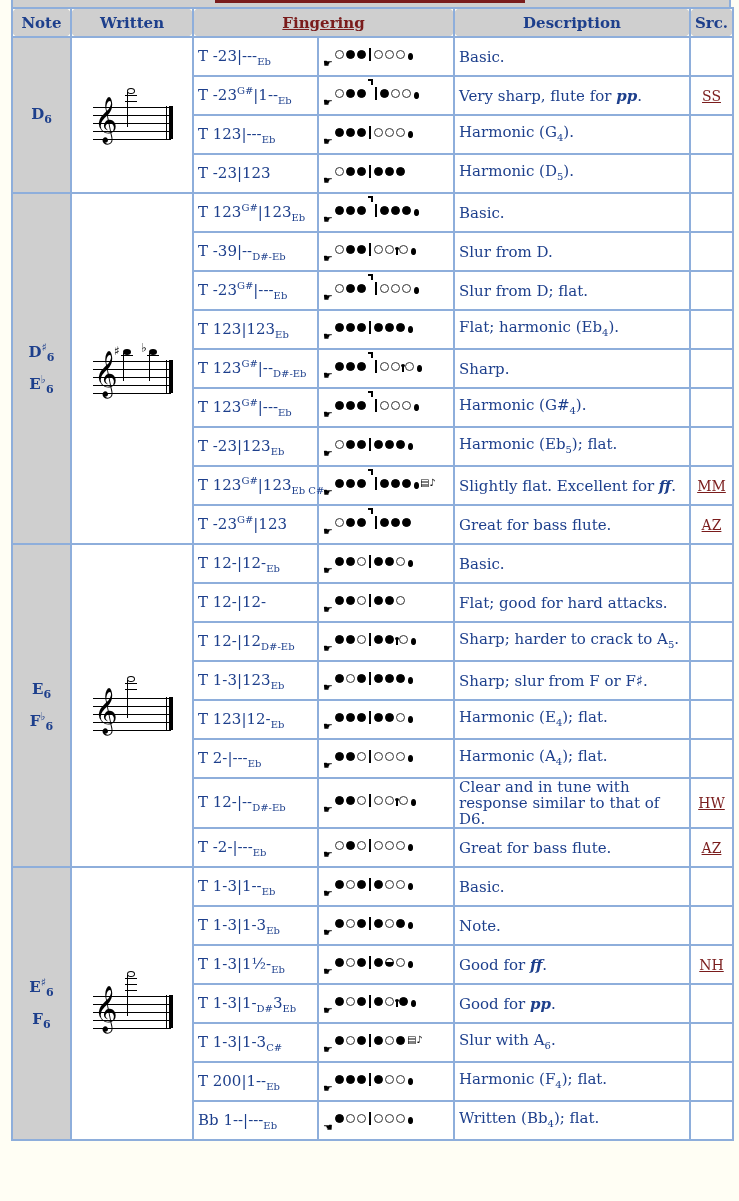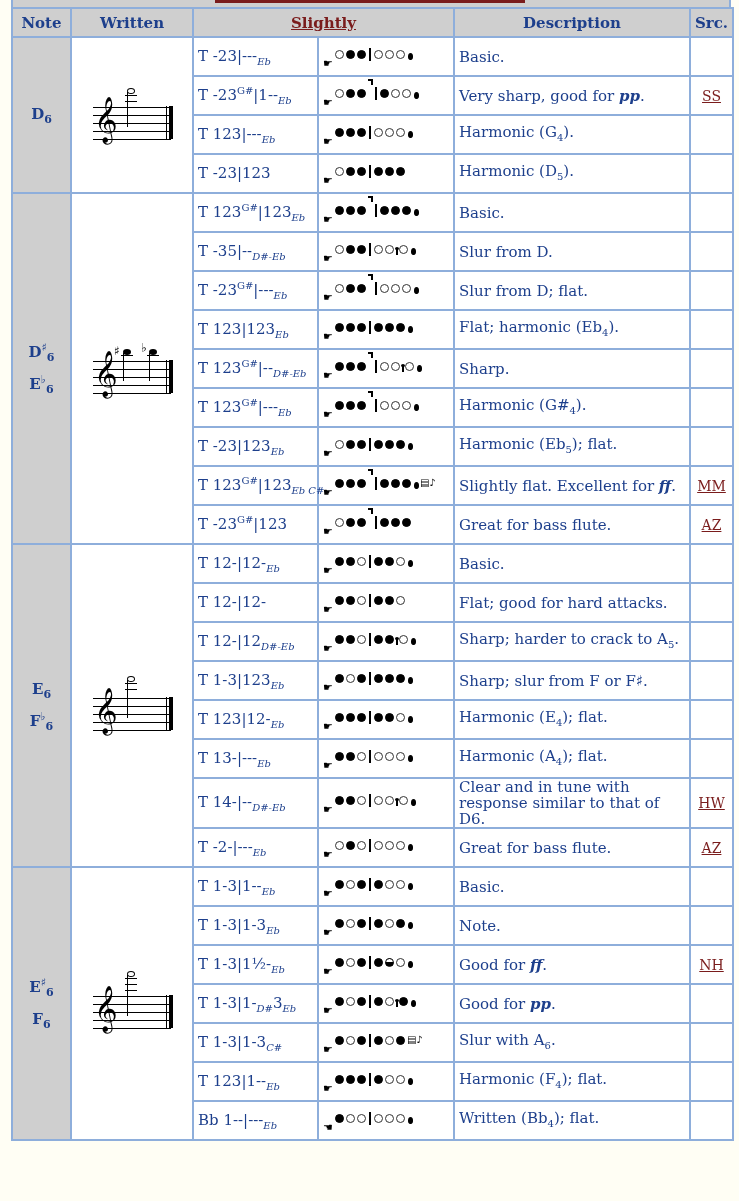--- a/index.html
+++ b/index.html
@@ -35,34 +35,35 @@
     font-size: 15px;
     vertical-align: middle;
   }
   th {
     background: #cfcfcf;
     height: 27px;
     font-weight: bold;
     font-size: 16px;
     text-align: center;
     color: #1d3f8c;
+    border-radius: 7px;
   }
   th.fing-h a { color: #7a1c1c; text-decoration: underline; }
   td.note {
     background: #cfcfcf;
     text-align: center;
     font-weight: bold;
     font-size: 16px;
     line-height: 22px;
   }
   td.note sub { font-size: 11px; }
   td.written { background: #fff; text-align: center; padding: 0; }
   td.code { background: #fff; white-space: nowrap; font-size: 14px; padding-left: 3px; }
   td.code sup { font-size: 10px; }
-  td.code sub { font-size: 10px; font-style: italic; }
+  td.code sub { font-size: 10px; }
   td.diag { background: #fff; padding: 0 2px; white-space: nowrap; }
   td.desc { background: #fff; font-size: 15px; line-height: 16px; padding-left: 4px; }
   td.desc b i { font-weight: bold; }
   td.src { background: #fff; text-align: center; }
   td.src a { color: #7a1c1c; text-decoration: underline; font-size: 14px; }
   tr.r td { height: 37px; }
   .dg { display: inline-flex; align-items: flex-end; gap: 0; height: 26px; }
   .dg .hand { font-size: 11px; line-height: 11px; margin-right: 1px; color:#000; align-self: flex-end; }
   .dg .keys { display:inline-flex; align-items:center; margin-bottom: 8px; }
   .k { display:inline-block; width: 9px; height: 9px; border-radius: 50%; box-sizing: border-box; margin: 0 1px; }
@@ -101,21 +102,21 @@
       <col style="width:122px">
       <col style="width:125px">
       <col style="width:136px">
       <col style="width:236px">
       <col style="width:43px">
   </colgroup>
   <thead>
     <tr>
       <th>Note</th>
       <th>Written</th>
-      <th class="fing-h" colspan="2"><a>Slightly</a></th>
+      <th class="fing-h" colspan="2"><a>Fingering</a></th>
       <th>Description</th>
       <th>Src.</th>
     </tr>
   </thead>
   <tbody id="tbody">
       <tr class="r">
         <td class="note" rowspan="4">
         <span><span>D</span><sup style="font-size:11px"></sup><sub>6</sub></span>
         
       </td>
@@ -161,21 +162,21 @@
               <span class="k c"></span>
               <span class="k c"></span>
               <span class="gk"></span>
               <span class="bar"></span>
               <span class="k c"></span>
               <span class="k o"></span>
               <span class="k o"></span>
               <span class="eb"></span>
             </span>
           </span></td>
-        <td class="desc"><span>Very sharp, good for </span><b><i>pp</i></b><span>.</span></td>
+        <td class="desc"><span>Very sharp, flute for </span><b><i>pp</i></b><span>.</span></td>
         <td class="src"><a>SS</a></td>
       </tr>
       <tr class="r">
         <td class="code"><span>T 123|---</span><sub>Eb</sub></td>
         <td class="diag"><span class="dg">
             <span class="hand">☛</span>
             <span class="keys">
               <span class="k c"></span>
               <span class="k c"></span>
               <span class="k c"></span>
@@ -243,21 +244,21 @@
               <span class="k c"></span>
               <span class="k c"></span>
               <span class="k c"></span>
               <span class="eb"></span>
             </span>
           </span></td>
         <td class="desc"><span>Basic.</span></td>
         <td class="src"></td>
       </tr>
       <tr class="r">
-        <td class="code"><span>T -35|--</span><sub>D#-Eb</sub></td>
+        <td class="code"><span>T -39|--</span><sub>D#-Eb</sub></td>
         <td class="diag"><span class="dg">
             <span class="hand">☛</span>
             <span class="keys">
               <span class="k o"></span>
               <span class="k c"></span>
               <span class="k c"></span>
               <span class="bar"></span>
               <span class="k o"></span>
               <span class="k o"></span>
               <span class="tr"></span>
@@ -504,39 +505,39 @@
               <span class="k c"></span>
               <span class="k c"></span>
               <span class="k o"></span>
               <span class="eb"></span>
             </span>
           </span></td>
         <td class="desc"><span>Harmonic (E</span><sub style="font-size:10px">4</sub><span>); flat.</span></td>
         <td class="src"></td>
       </tr>
       <tr class="r">
-        <td class="code"><span>T 13-|---</span><sub>Eb</sub></td>
+        <td class="code"><span>T 2-|---</span><sub>Eb</sub></td>
         <td class="diag"><span class="dg">
             <span class="hand">☛</span>
             <span class="keys">
               <span class="k c"></span>
               <span class="k c"></span>
               <span class="k o"></span>
               <span class="bar"></span>
               <span class="k o"></span>
               <span class="k o"></span>
               <span class="k o"></span>
               <span class="eb"></span>
             </span>
           </span></td>
         <td class="desc"><span>Harmonic (A</span><sub style="font-size:10px">4</sub><span>); flat.</span></td>
         <td class="src"></td>
       </tr>
       <tr class="r">
-        <td class="code"><span>T 14-|--</span><sub>D#-Eb</sub></td>
+        <td class="code"><span>T 12-|--</span><sub>D#-Eb</sub></td>
         <td class="diag"><span class="dg">
             <span class="hand">☛</span>
             <span class="keys">
               <span class="k c"></span>
               <span class="k c"></span>
               <span class="k o"></span>
               <span class="bar"></span>
               <span class="k o"></span>
               <span class="k o"></span>
               <span class="tr"></span>
@@ -671,21 +672,21 @@
               <span class="k c"></span>
               <span class="k o"></span>
               <span class="k c"></span>
               <span class="cs">▤♪</span>
             </span>
           </span></td>
         <td class="desc"><span>Slur with A</span><sub style="font-size:10px">6</sub><span>.</span></td>
         <td class="src"></td>
       </tr>
       <tr class="r">
-        <td class="code"><span>T 123|1--</span><sub>Eb</sub></td>
+        <td class="code"><span>T 200|1--</span><sub>Eb</sub></td>
         <td class="diag"><span class="dg">
             <span class="hand">☛</span>
             <span class="keys">
               <span class="k c"></span>
               <span class="k c"></span>
               <span class="k c"></span>
               <span class="bar"></span>
               <span class="k c"></span>
               <span class="k o"></span>
               <span class="k o"></span>

